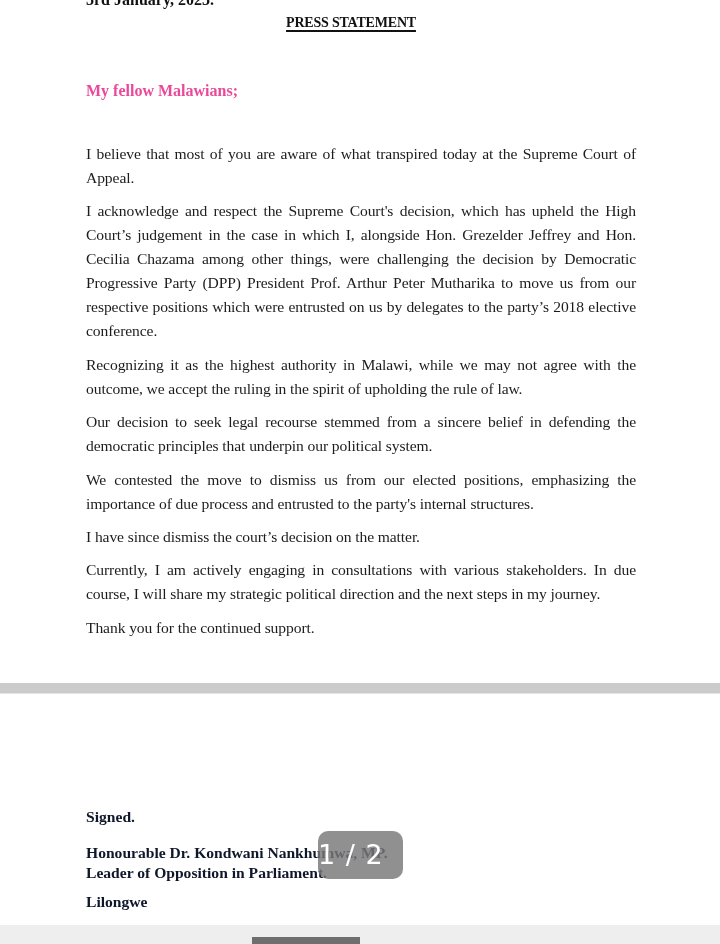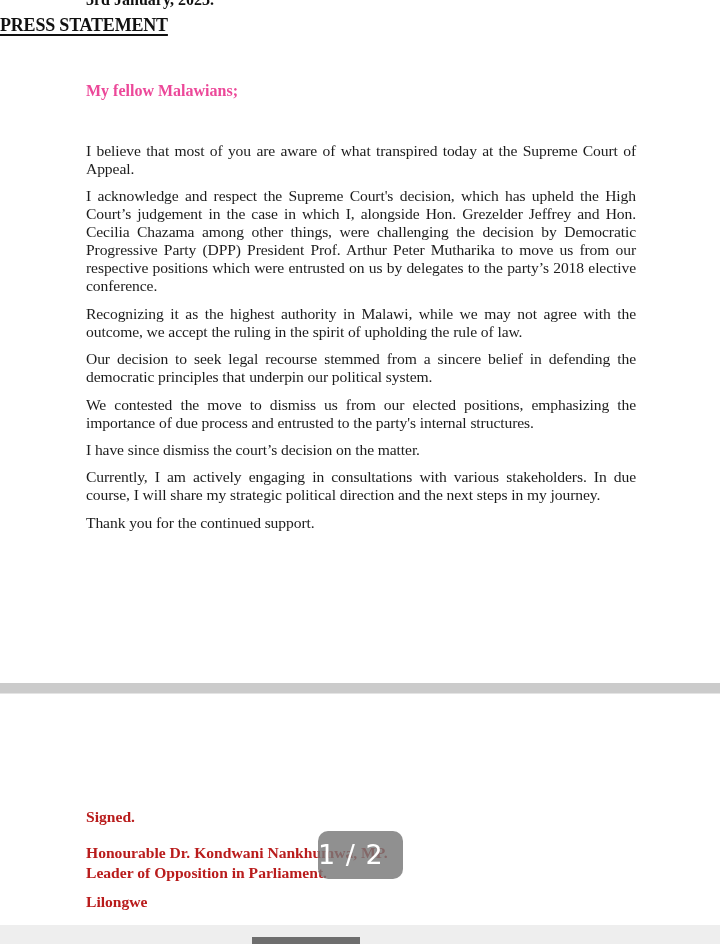--- a/index.html
+++ b/index.html
@@ -45,22 +45,22 @@
       font-size: 16px;
       font-weight: bold;
       color: #111;
       white-space: nowrap;
     }
     .title {
       position: absolute;
       left: 0;
       width: 702px;
       top: 15px;
-      text-align: left;
-      font-size: 18px;
+      text-align: center;
+      font-size: 14px;
       font-weight: bold;
       text-decoration: underline;
       text-underline-offset: 3px;
       text-decoration-thickness: 2px;
       color: #111;
       letter-spacing: -0.2px;
     }
     .salutation {
       position: absolute;
       left: 86px;
@@ -70,32 +70,32 @@
       color: #ec4899;
     }
     .body-text {
       position: absolute;
       left: 86px;
       top: 142px;
       width: 550px;
     }
     .para {
       font-size: 15.6px;
-      line-height: 18px;
+      line-height: 24px;
       margin: 0 0 9.4px 0;
       text-align: justify;
       color: #1c1c1c;
       letter-spacing: -0.1px;
     }
     .sig {
       position: absolute;
       left: 86px;
       font-size: 15.6px;
       font-weight: bold;
-      color: #b91c1c;
+      color: #0f172a;
       white-space: nowrap;
     }
     .sig-signed { top: 114px; }
     .sig-name { top: 150px; }
     .sig-role { top: 170px; }
     .sig-place { top: 199px; }
 
     .page-badge {
       position: absolute;
       left: 318px;

